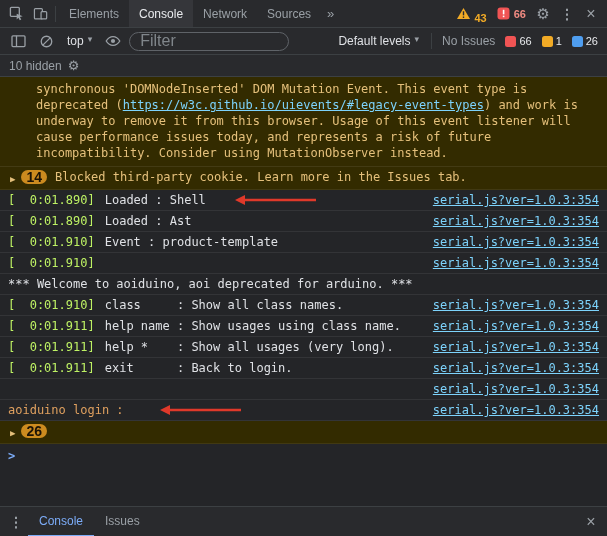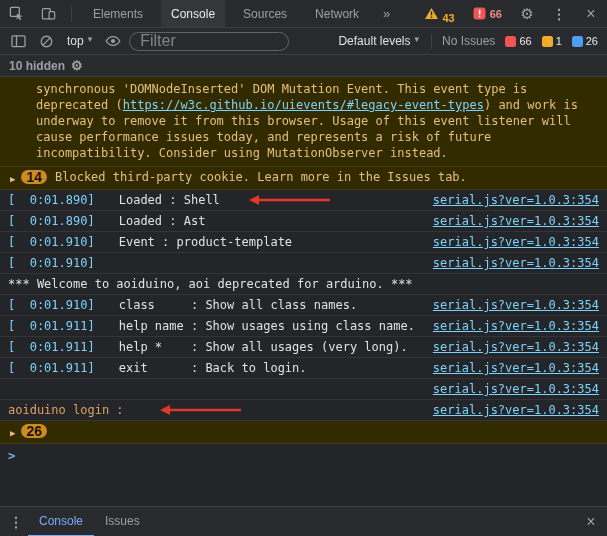--- a/index.html
+++ b/index.html
@@ -9,21 +9,21 @@
     font-family:"Liberation Sans", sans-serif;
     font-size:12px;
     color:#dfe1e5;
   }
   .devtools { display:flex; flex-direction:column; width:607px; height:536px; }
 
   
   .tabbar {
     height:41px; flex:0 0 27px; background:#292a2d;
     border-bottom:1px solid #3c4043;
-    display:flex; align-items:center; padding:0 4px; gap:8px;
+    display:flex; align-items:center; padding:0 4px; gap:0;
   }
   .icon-btn {
     width:24px; height:24px; display:inline-flex; align-items:center; justify-content:center;
     color:#9aa0a6; cursor:pointer; flex:0 0 auto;
   }
   .vdiv { width:1px; height:16px; background:#3c4043; margin:0 3px; flex:0 0 auto; }
   .tab {
     height:27px; display:flex; align-items:center; padding:0 10px;
     color:#9aa0a6; cursor:pointer; white-space:nowrap;
   }
@@ -56,21 +56,21 @@
   .cbadge { display:inline-flex; align-items:center; gap:3px; padding:0 3px; cursor:pointer; }
   .cbadge b { font-size:11px; color:#e8eaed; font-weight:normal; }
   .sq { width:11px; height:11px; border-radius:2.5px; display:inline-block; }
   .sq.red { background:#f05454; }
   .sq.yel { background:#f2ab26; }
   .sq.blu { background:#4f9ef0; }
 
   
   .hiddenbar {
     height:22px; flex:0 0 22px; background:#292a2d; border-bottom:1px solid #3c4043;
-    display:flex; align-items:center; gap:6px; padding:0 9px; color:#9aa0a6;font-weight:bold;
+    display:flex; align-items:center; gap:6px; padding:0 9px; color:#9aa0a6;
   }
   .hiddenbar .gear { font-size:13px; cursor:pointer; }
 
   
   .console-area {
     flex:1 1 auto; background:#242528; overflow:hidden;
     font-family:"DejaVu Sans Mono", monospace; font-size:12px; line-height:16px;
   }
   .warnblock {
     background:#332b00; color:#e5c07b;
@@ -83,21 +83,21 @@
     border-bottom:1px solid rgba(255,255,255,0.07);
   }
   .crow.warning { background:#332b00; color:#e5c07b; }
   .expand { color:#e5c07b; font-size:9px; margin:2px 6px 0 2px; cursor:pointer; flex:0 0 auto; }
   .badge {
     background:#cc8b1f; color:#1a1205; font-size:14px; line-height:14px;
     border-radius:7px; padding:0 5px; margin:1px 8px 0 0; flex:0 0 auto;
     font-family:"Liberation Sans", sans-serif; font-weight:bold;
   }
   .wmsg { flex:1; white-space:pre-wrap; }
-  .ts { color:#7dd3fc; white-space:pre; margin-right:24px; flex:0 0 auto; }
+  .ts { color:#bef264; white-space:pre; margin-right:10px; flex:0 0 auto; }
   .msg { white-space:pre; }
   .msg.login { color:#dfa05f; }
   .arrow { margin-left:28px; display:inline-flex; align-items:center; height:16px; }
   .fill { flex:1; }
   .src { margin-left:12px; white-space:nowrap; flex:0 0 auto; }
   .prompt-row { padding:4px 8px; }
   .prompt { color:#7cacf8; font-weight:bold; }
 
   
   .drawer {
@@ -123,22 +123,22 @@
     </span>
     <span class="icon-btn">
       <svg width="15" height="14" viewBox="0 0 16 15">
           <rect x="1.5" y="1.8" width="8.5" height="11" rx="1" fill="none" stroke="#9aa0a6" stroke-width="1.3"></rect>
           <rect x="8.6" y="5" width="6" height="7.8" rx="1" fill="#292a2d" stroke="#9aa0a6" stroke-width="1.3"></rect>
         </svg>
     </span>
     <span class="vdiv"></span>
     <span class="tab">Elements</span>
     <span class="tab active">Console</span>
+    <span class="tab">Network</span>
     <span class="tab">Sources</span>
-    <span class="tab">Network</span>
     <span class="tab-more">»</span>
     <span class="spacer"></span>
     <span class="count warn">
       <svg width="15" height="13" viewBox="0 0 16 14">
           <path d="M8 1 L15 13 H1 Z" fill="#f2ab26"></path>
           <rect x="7.25" y="4.6" width="1.5" height="4.4" fill="#292a2d"></rect>
           <rect x="7.25" y="10.2" width="1.5" height="1.6" fill="#292a2d"></rect>
         </svg>
       <b>43</b>
     </span>

